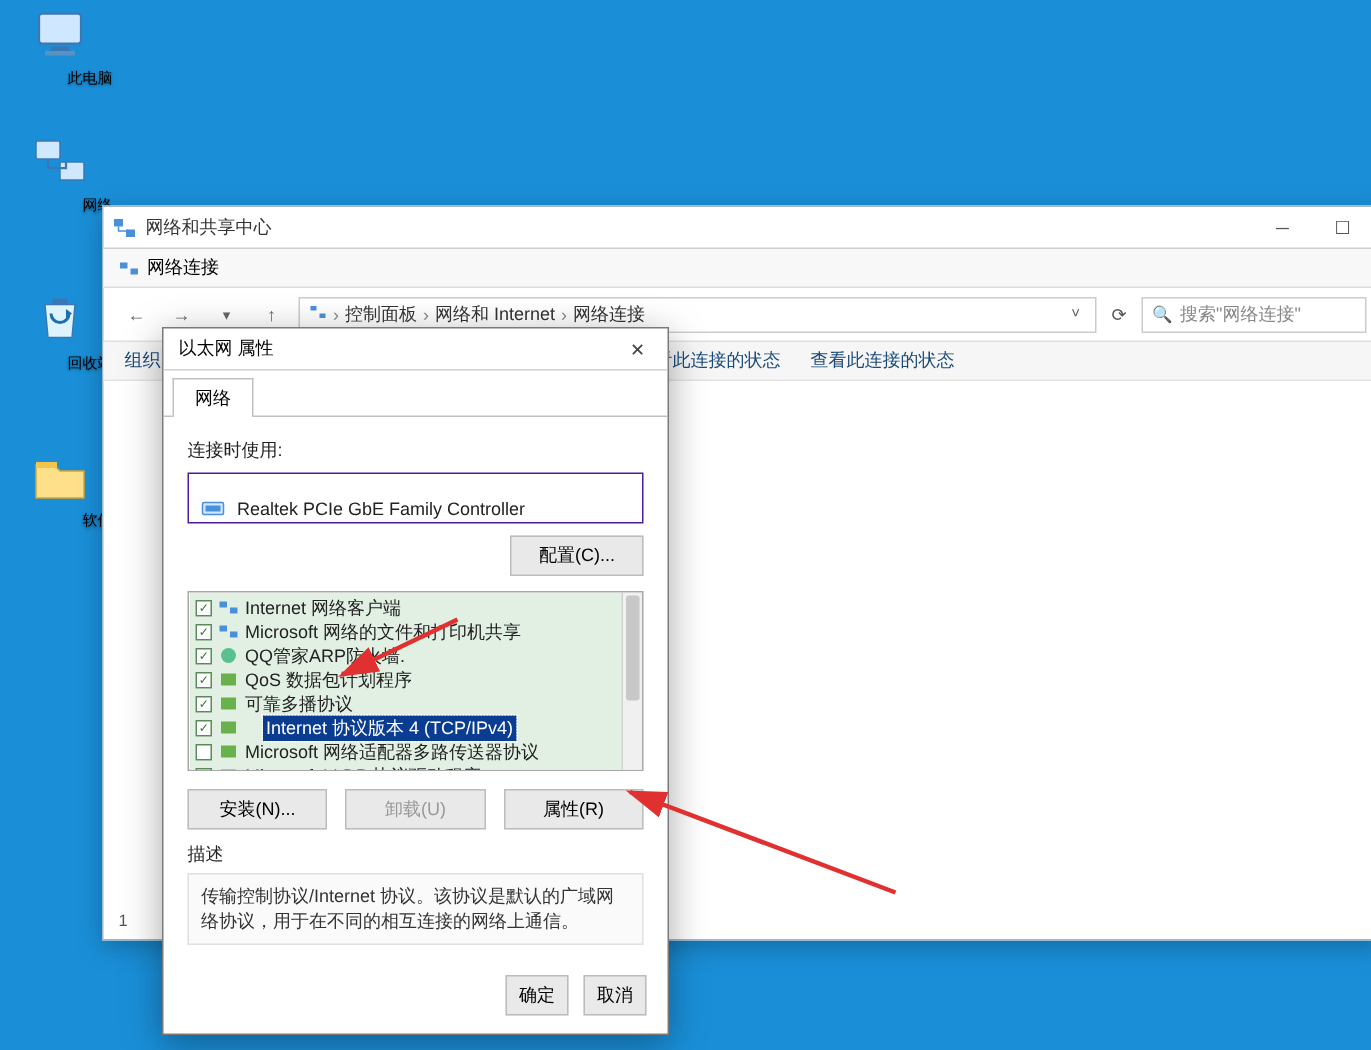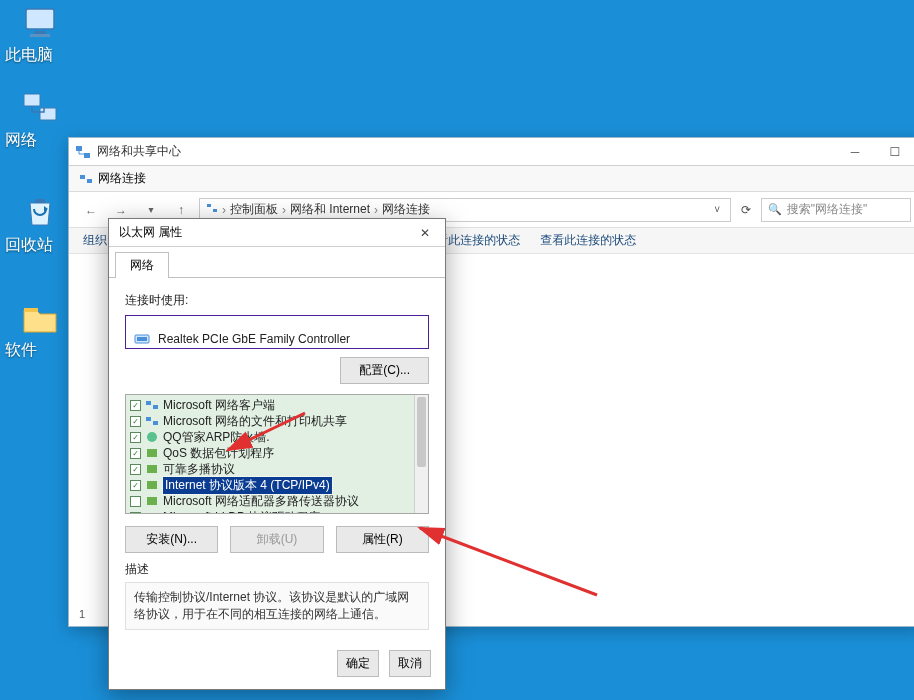--- a/index.html
+++ b/index.html
@@ -1,19 +1,19 @@
 <!DOCTYPE html>
 <html><head>
 <meta charset="utf-8">
 <style>
   * { margin: 0; padding: 0; box-sizing: border-box; font-family: "Microsoft YaHei", "Segoe UI", Tahoma, sans-serif; }
   body { width: 914px; height: 700px; background: #1a8fd8; overflow: hidden; position: relative; }
   
   
-  .desktop-icon { position: absolute; width: 70px; text-align: left; color: #ffffff; font-size: 16px; cursor: pointer; }
+  .desktop-icon { position: absolute; width: 70px; text-align: right; color: #000000; font-size: 10px; cursor: pointer; }
   .desktop-icon-img { width: 40px; height: 36px; margin: 0 auto 4px; }
   .desktop-icon-label { text-shadow: 0 1px 2px rgba(0,0,0,0.5); }
   
   
   .window { position: absolute; background: #fff; border: 1px solid #9fb8c9; box-shadow: 0 4px 16px rgba(0,0,0,0.25); }
   .titlebar { height: 28px; display: flex; align-items: center; padding: 0 6px; font-size: 12px; border-bottom: 1px solid #d0d0d0; }
   .titlebar-icon { width: 16px; height: 16px; margin-right: 6px; }
   .titlebar-text { flex: 1; color: #333; }
   .titlebar-controls { display: flex; }
   .titlebar-btn { width: 40px; height: 22px; display: flex; align-items: center; justify-content: center; font-size: 12px; color: #555; cursor: pointer; }
@@ -42,21 +42,21 @@
   .adapter-icon { width: 16px; height: 14px; }
   .config-row { display: flex; justify-content: flex-end; margin-bottom: 10px; }
   .btn { background: #e9e9e9; border: 1px solid #bcbcbc; padding: 4px 18px; font-size: 12px; cursor: pointer; }
   .btn.disabled { color: #999; }
   .items-list { border: 1px solid #a8a8a8; background: #e2f0e3; height: 120px; overflow-y: auto; position: relative; }
   .items-list-inner { padding: 2px 0; }
   .item-row { display: flex; align-items: center; height: 16px; padding: 0 4px; gap: 4px; font-size: 12px; }
   .item-check { width: 11px; height: 11px; border: 1px solid #5a8a5a; background: #fff; display: flex; align-items: center; justify-content: center; font-size: 8px; color: #2a7a2a; }
   .item-icon { width: 14px; height: 12px; }
   .item-text { white-space: nowrap; }
-  .item-row.selected .item-text { background: #0a3d91; color: #fff; padding: 0 2px; outline: 1px dotted #fff; }
+  .item-row.selected .item-text { background: #0a3d91; color: #fff; padding: 0 2px; outline: 1px dotted #fff; margin-left: 12px; }
   .list-scrollbar { position: absolute; right: 0; top: 0; bottom: 0; width: 14px; background: #f0f0f0; border-left: 1px solid #d0d0d0; }
   .scroll-thumb { position: absolute; left: 2px; right: 2px; top: 2px; height: 70px; background: #c8c8c8; border-radius: 2px; }
   .btn-row { display: flex; gap: 12px; margin: 12px 0 8px 0; }
   .btn-row .btn { flex: 1; text-align: center; }
   .desc-label { margin-bottom: 4px; }
   .desc-box { border: 1px solid #e0e0e0; background: #fafafa; padding: 6px 8px; height: 48px; font-size: 12px; line-height: 1.45; color: #333; }
   .dialog-footer { display: flex; justify-content: flex-end; gap: 10px; padding: 8px 14px 12px; }
   .dialog-footer .btn { padding: 4px 8px; text-align: center; }
   
   .status-strip { position: absolute; left: 10px; bottom: 6px; font-size: 11px; color: #555; }
@@ -204,21 +204,21 @@
     </div>
 
     <div class="items-list">
       <div class="items-list-inner">
         <div class="item-row">
           <span class="item-check">✓</span>
           <span class="item-icon"><svg viewBox="0 0 14 12">
                 <rect x="1" y="2" width="5" height="4" fill="#4a90d9"></rect>
                 <rect x="8" y="6" width="5" height="4" fill="#4a90d9"></rect>
               </svg></span>
-          <span class="item-text">Microsoft 网络客户端</span>
+          <span class="item-text">Internet 网络客户端</span>
         </div>
         <div class="item-row">
           <span class="item-check">✓</span>
           <span class="item-icon"><svg viewBox="0 0 14 12">
                 <rect x="1" y="2" width="5" height="4" fill="#4a90d9"></rect>
                 <rect x="8" y="6" width="5" height="4" fill="#4a90d9"></rect>
               </svg></span>
           <span class="item-text">Microsoft 网络的文件和打印机共享</span>
         </div>
         <div class="item-row">

